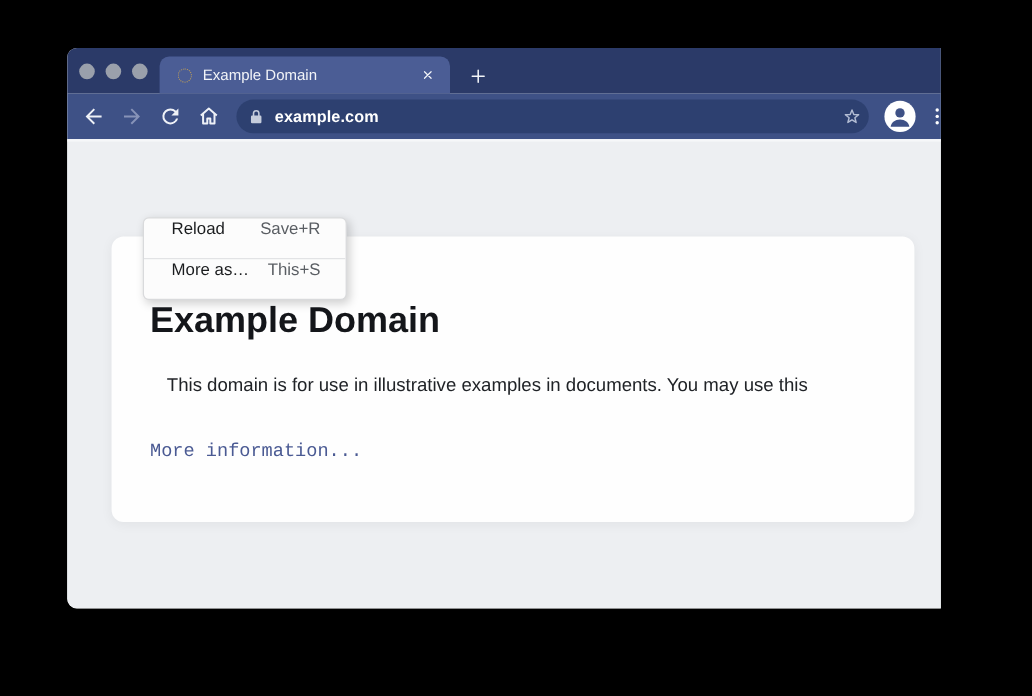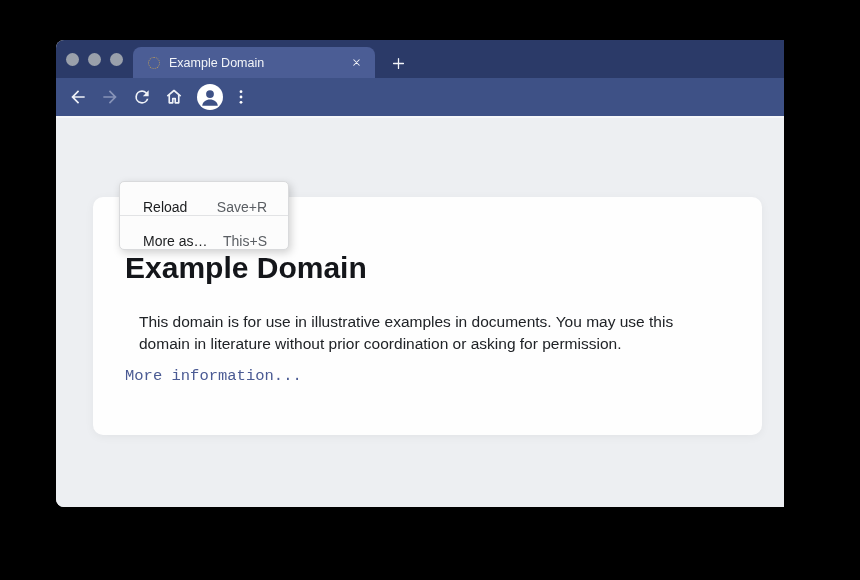--- a/index.html
+++ b/index.html
@@ -67,21 +67,21 @@
   .card{position:absolute;left:37px;top:81px;width:669px;height:238px;background:var(--card);
     border-radius:10px;box-shadow:0 2px 10px rgba(0,0,0,0.05);}
   .page-title{position:absolute;left:32px;top:53px;font-size:30px;line-height:36px;font-weight:700;color:var(--heading);}
   .page-body{position:absolute;left:32px;top:114px;font-size:15.5px;line-height:21.5px;color:var(--text);margin-left:14px;}
   .page-link{position:absolute;left:32px;top:170px;font-size:15.5px;color:var(--link);text-decoration:none;font-family:Liberation Mono, monospace;}
 
   
   .ctx-menu{position:absolute;left:119px;top:181px;width:170px;background:var(--menu-bg);
     border:1px solid var(--menu-border);border-radius:5px;
     box-shadow:2px 3px 8px rgba(0,0,0,0.18);z-index:20;overflow:hidden;}
-  .ctx-row{height:33px;display:flex;align-items:flex-end;justify-content:space-between;
+  .ctx-row{height:33px;display:flex;align-items:flex-start;justify-content:space-between;
     padding:0 21px 0 23px;font-size:14px;}
   .ctx-label{color:var(--menu-text);}
   .ctx-shortcut{color:var(--menu-shortcut);}
   .ctx-divider{height:1px;background:#e2e3e5;}
 </style>
 </head>
 <body>
 
 <div class="canvas">
   <div class="window">
@@ -124,20 +124,33 @@
             <path d="M17.65 6.35A7.95 7.95 0 0 0 12 4a8 8 0 1 0 7.73 10h-2.08A6 6 0 1 1 12 6c1.66 0 3.14.69 4.22 1.78L13 11h7V4l-2.35 2.35z"></path>
           </svg>
       </span>
       <span class="nav-btn b-home">
         <svg viewBox="0 0 24 24" fill="none" stroke="currentColor" stroke-width="2" stroke-linejoin="round">
             <path d="M4 11l8-6.8L20 11"></path>
             <path d="M6.3 9.4V19h4.2v-5h3v5h4.2V9.4"></path>
           </svg>
       </span>
 
+      <div class="urlbar">
+        <span class="lock">
+          <svg viewBox="0 0 24 24" fill="currentColor">
+              <path d="M12 2.5A4.6 4.6 0 0 0 7.4 7.1V10H6.6A1.6 1.6 0 0 0 5 11.6v7A1.6 1.6 0 0 0 6.6 20.2h10.8A1.6 1.6 0 0 0 19 18.6v-7A1.6 1.6 0 0 0 17.4 10h-.8V7.1A4.6 4.6 0 0 0 12 2.5zm0 2.1a2.5 2.5 0 0 1 2.5 2.5V10h-5V7.1A2.5 2.5 0 0 1 12 4.6z"></path>
+            </svg>
+        </span>
+        <span class="url-text">example.com</span>
+        <span class="star">
+          <svg viewBox="0 0 24 24" fill="none" stroke="currentColor" stroke-width="1.6" stroke-linejoin="round">
+              <path d="M12 4.8l2 5 5.4.3-4.2 3.4 1.4 5.2L12 15.8l-4.6 2.9 1.4-5.2-4.2-3.4 5.4-.3z"></path>
+            </svg>
+        </span>
+      </div>
 
       <span class="avatar">
         <svg viewBox="0 0 24 24" fill="currentColor">
             <circle cx="12" cy="9.3" r="3.6"></circle>
             <path d="M12 14.4c-3.8 0-6.7 2.3-7.2 5.6h14.4c-.5-3.3-3.4-5.6-7.2-5.6z"></path>
           </svg>
       </span>
       <span class="menu-dots">
         <svg viewBox="0 0 24 24" fill="currentColor">
             <circle cx="12" cy="5.6" r="1.7"></circle>
@@ -147,21 +160,20 @@
       </span>
     </div>
 
     <div class="viewport">
       <div class="viewport-topline"></div>
 
       <div class="card">
         <h1 class="page-title">Example Domain</h1>
         <div class="page-body">
           <div>This domain is for use in illustrative examples in documents. You may use this</div>
-          <div>domain in literature without prior coordination or asking for permission.</div>
         </div>
         <a class="page-link" href="#">More information...</a>
       </div>
 
       <div class="scrollbar"></div>
     </div>
   </div>
 
   <div class="ctx-menu">
     <div class="ctx-row">

